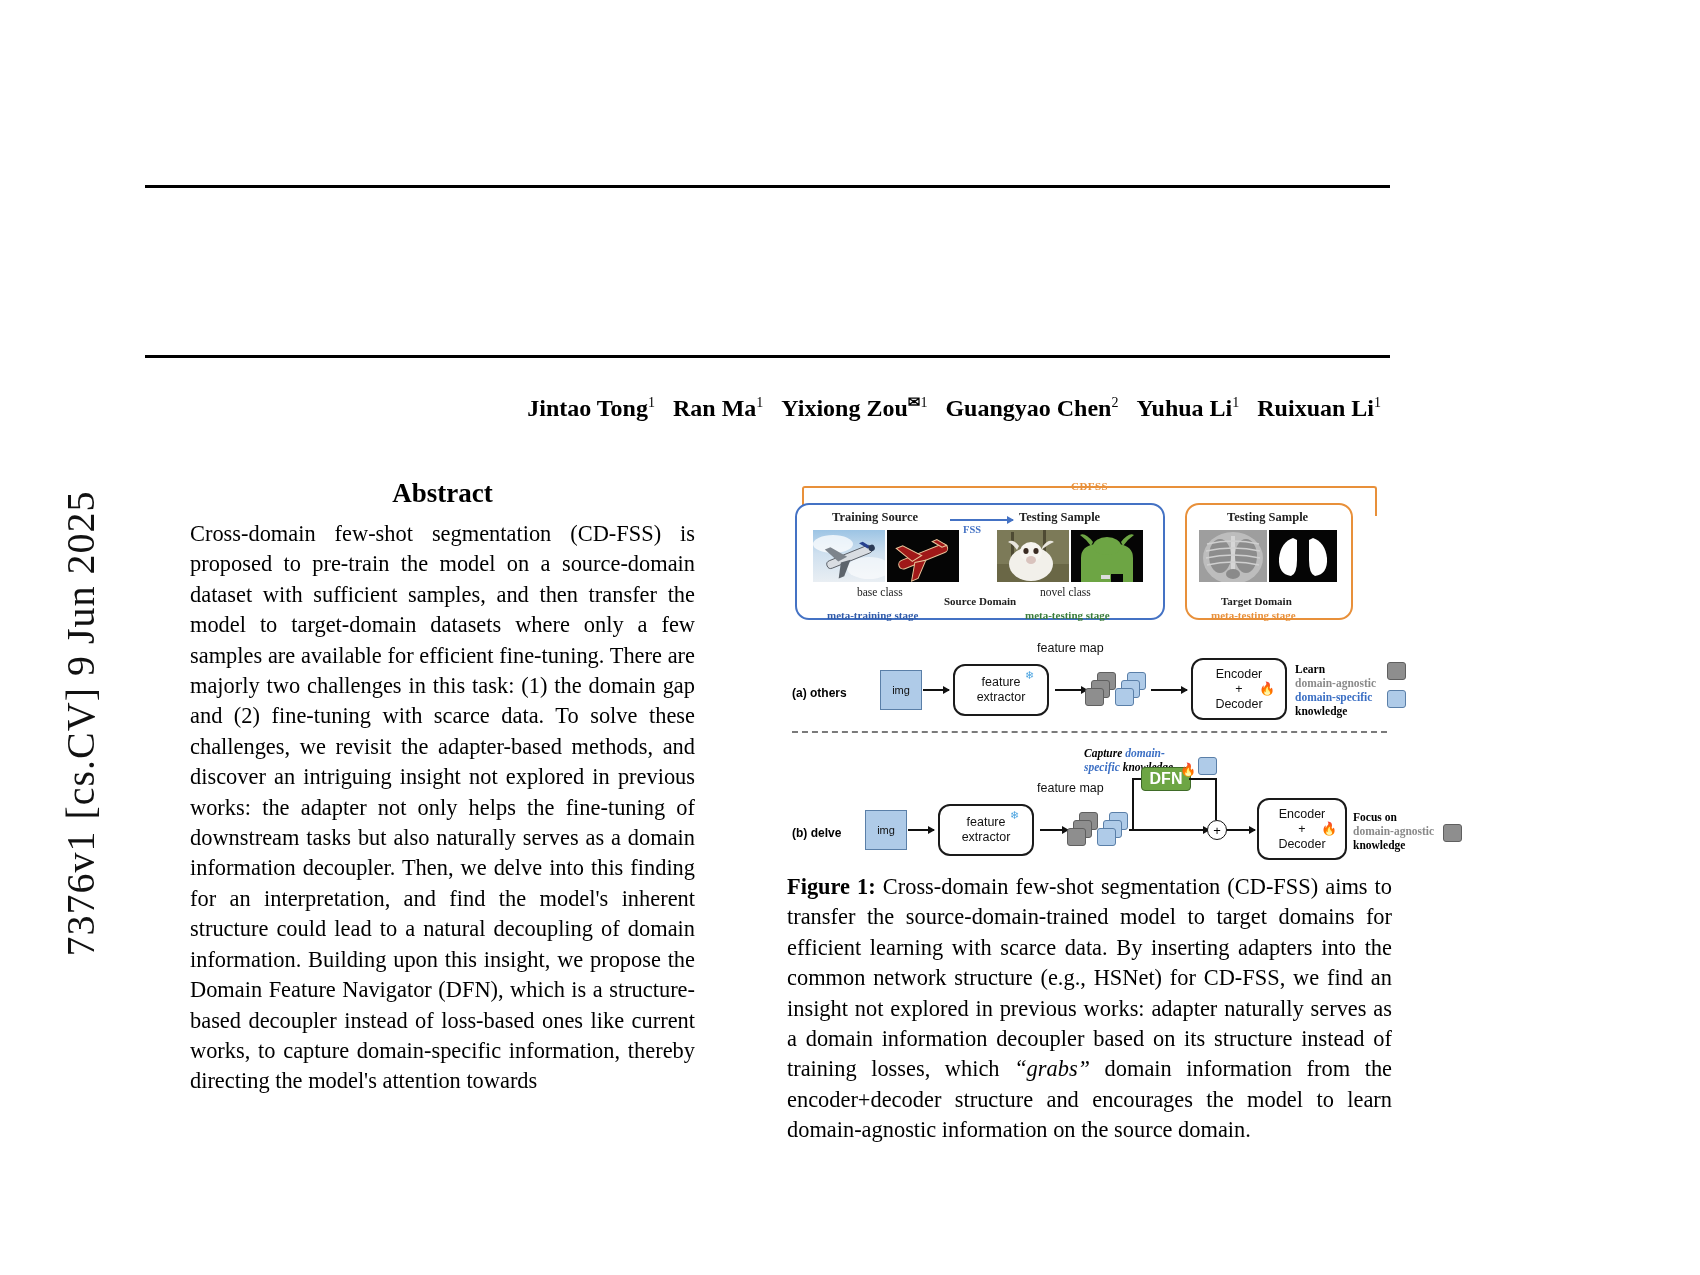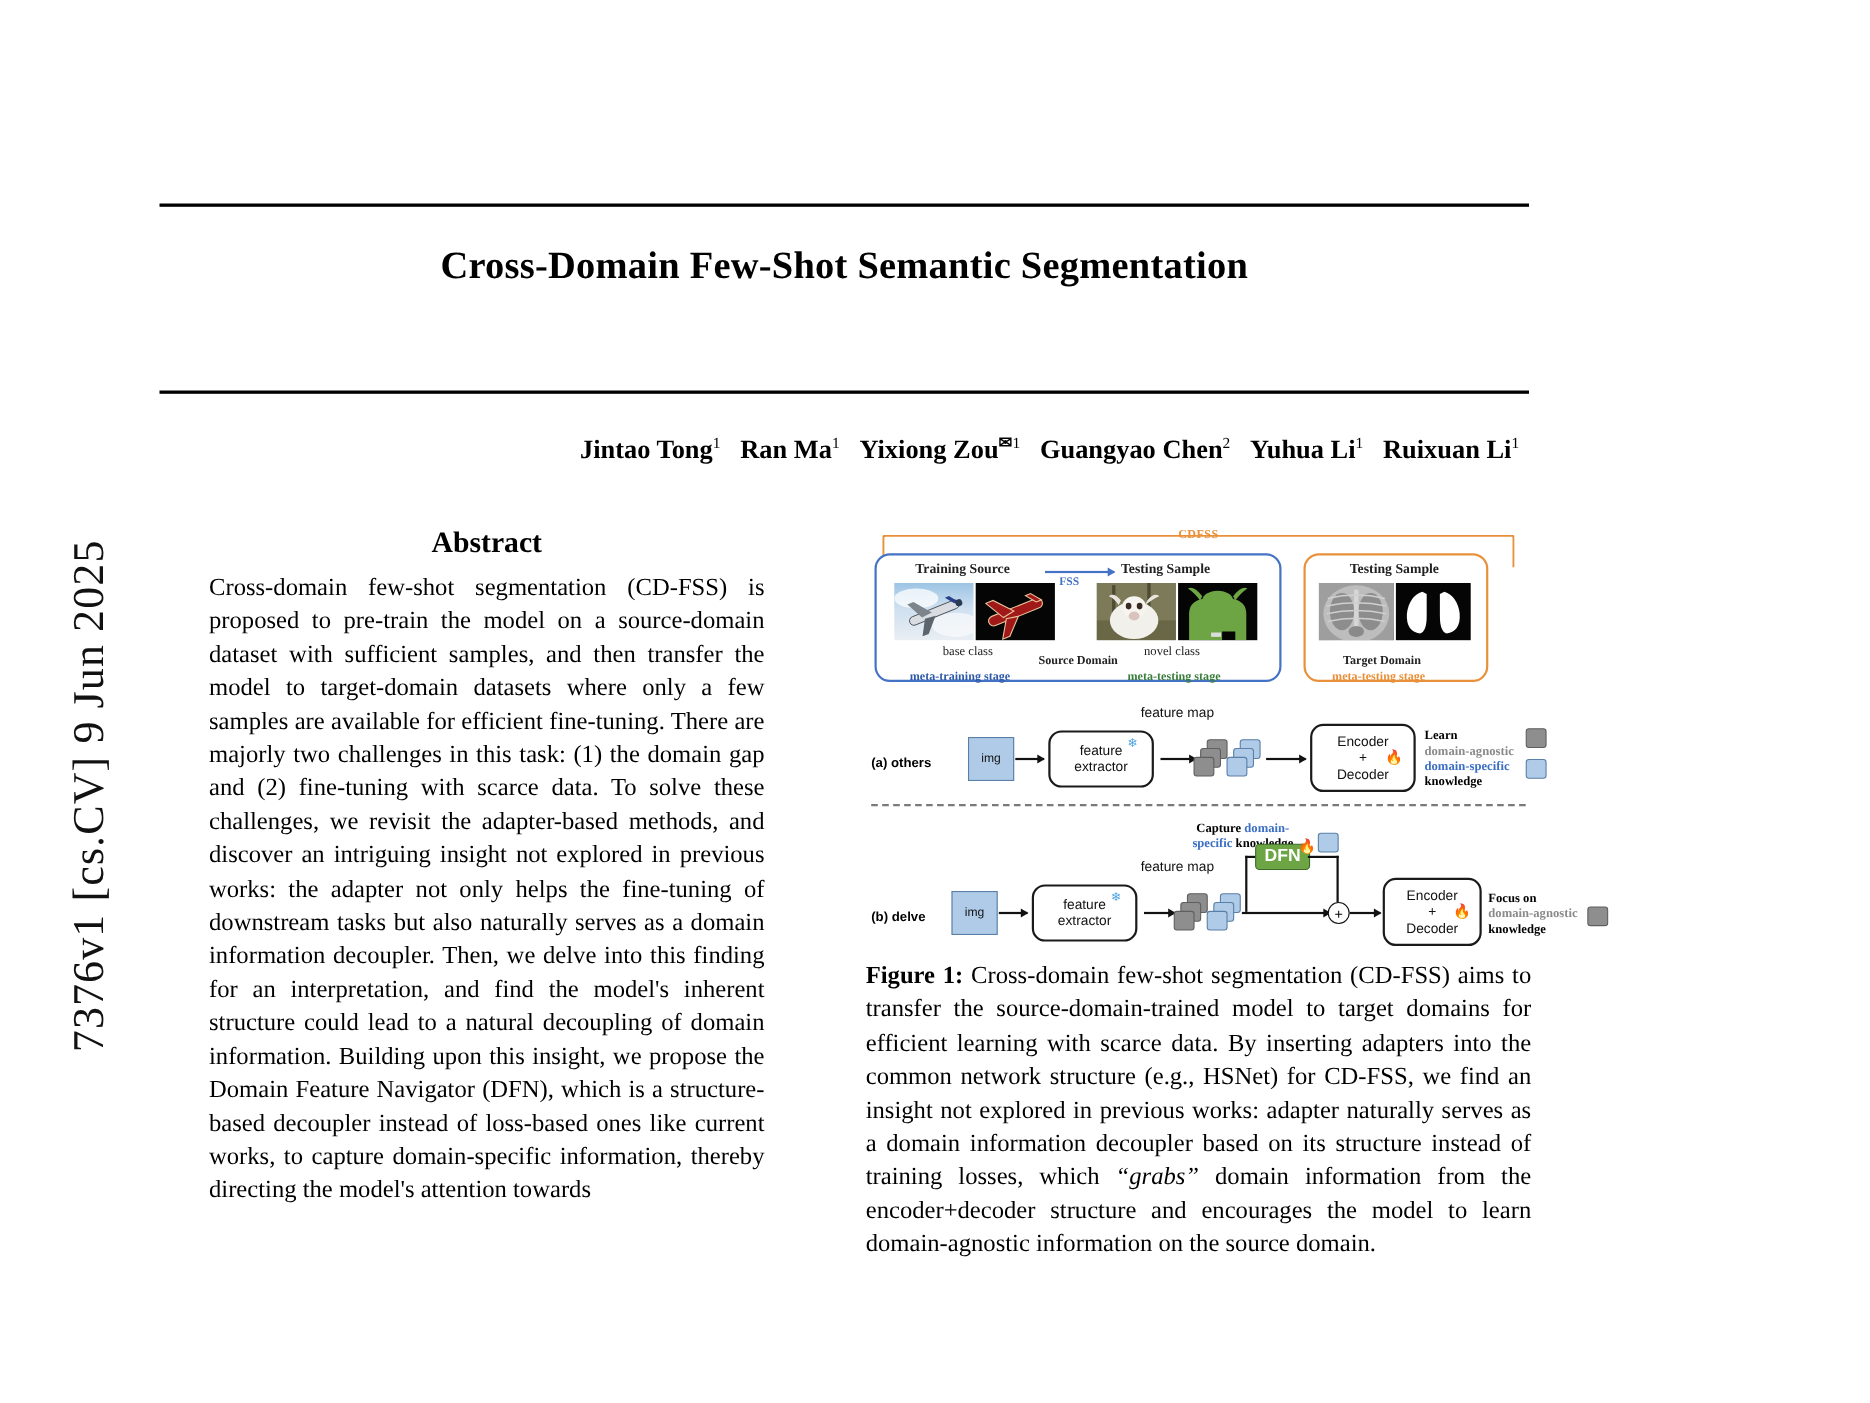--- a/index.html
+++ b/index.html
@@ -214,21 +214,20 @@
 <body>
 
 <div class="page">
 
   <div class="arxiv-stamp">7376v1  [cs.CV]  9 Jun 2025</div>
 
   <div class="rule rule-top"></div>
   <div class="rule rule-bot"></div>
 
   <div class="title">
-    <div>Cross-Domain Few-Shot Semantic Segmentation</div>
   </div>
 
   <div class="authors">
     <span class="au"><span>Jintao Tong</span><sup>1</sup></span><span class="au"><span>Ran Ma</span><sup>1</sup></span><span class="au"><span>Yixiong Zou</span><span class="env">✉</span><sup>1</sup></span><span class="au"><span>Guangyao Chen</span><sup>2</sup></span><span class="au"><span>Yuhua Li</span><sup>1</sup></span><span class="au"><span>Ruixuan Li</span><sup>1</sup></span>
   </div>
 
   <div class="col-left">
     <div class="abs-head">Abstract</div>
     <div class="abs-body">Cross-domain few-shot segmentation (CD-FSS) is proposed to pre-train the model on a source-domain dataset with sufficient samples, and then transfer the model to target-domain datasets where only a few samples are available for efficient fine-tuning. There are majorly two challenges in this task: (1) the domain gap and (2) fine-tuning with scarce data. To solve these challenges, we revisit the adapter-based methods, and discover an intriguing insight not explored in previous works: the adapter not only helps the fine-tuning of downstream tasks but also naturally serves as a domain information decoupler. Then, we delve into this finding for an interpretation, and find the model's inherent structure could lead to a natural decoupling of domain information. Building upon this insight, we propose the Domain Feature Navigator (DFN), which is a structure-based decoupler instead of loss-based ones like current works, to capture domain-specific information, thereby directing the model's attention towards</div>
   </div>
@@ -367,21 +366,21 @@
         <b>Learn</b><br>
         <span class="ggray">domain-agnostic</span><br>
         <span class="gblue">domain-specific</span><br>
         <b>knowledge</b>
       </div>
       <div class="sq gray" style="left:600px; top:184px;"></div>
       <div class="sq blue" style="left:600px; top:212px;"></div>
 
       <div class="dashed"></div>
 
-      <div class="legend" style="left:297px; top:268px; text-align:center;">
+      <div class="legend" style="left:297px; top:268px; text-align:left;font-style:italic;">
         <b>Capture </b><span class="gblue">domain-</span><br>
         <span class="gblue">specific</span><b> knowledge</b>
       </div>
       <div class="sq blue" style="left:411px; top:279px;"></div>
 
       <div class="fmlabel" style="left:250px; top:303px;">feature map</div>
 
       <div class="rowlabel" style="left:5px; top:348px;">(b)  delve</div>
 
       <div class="imgbox" style="left:78px; top:332px;">img</div>

